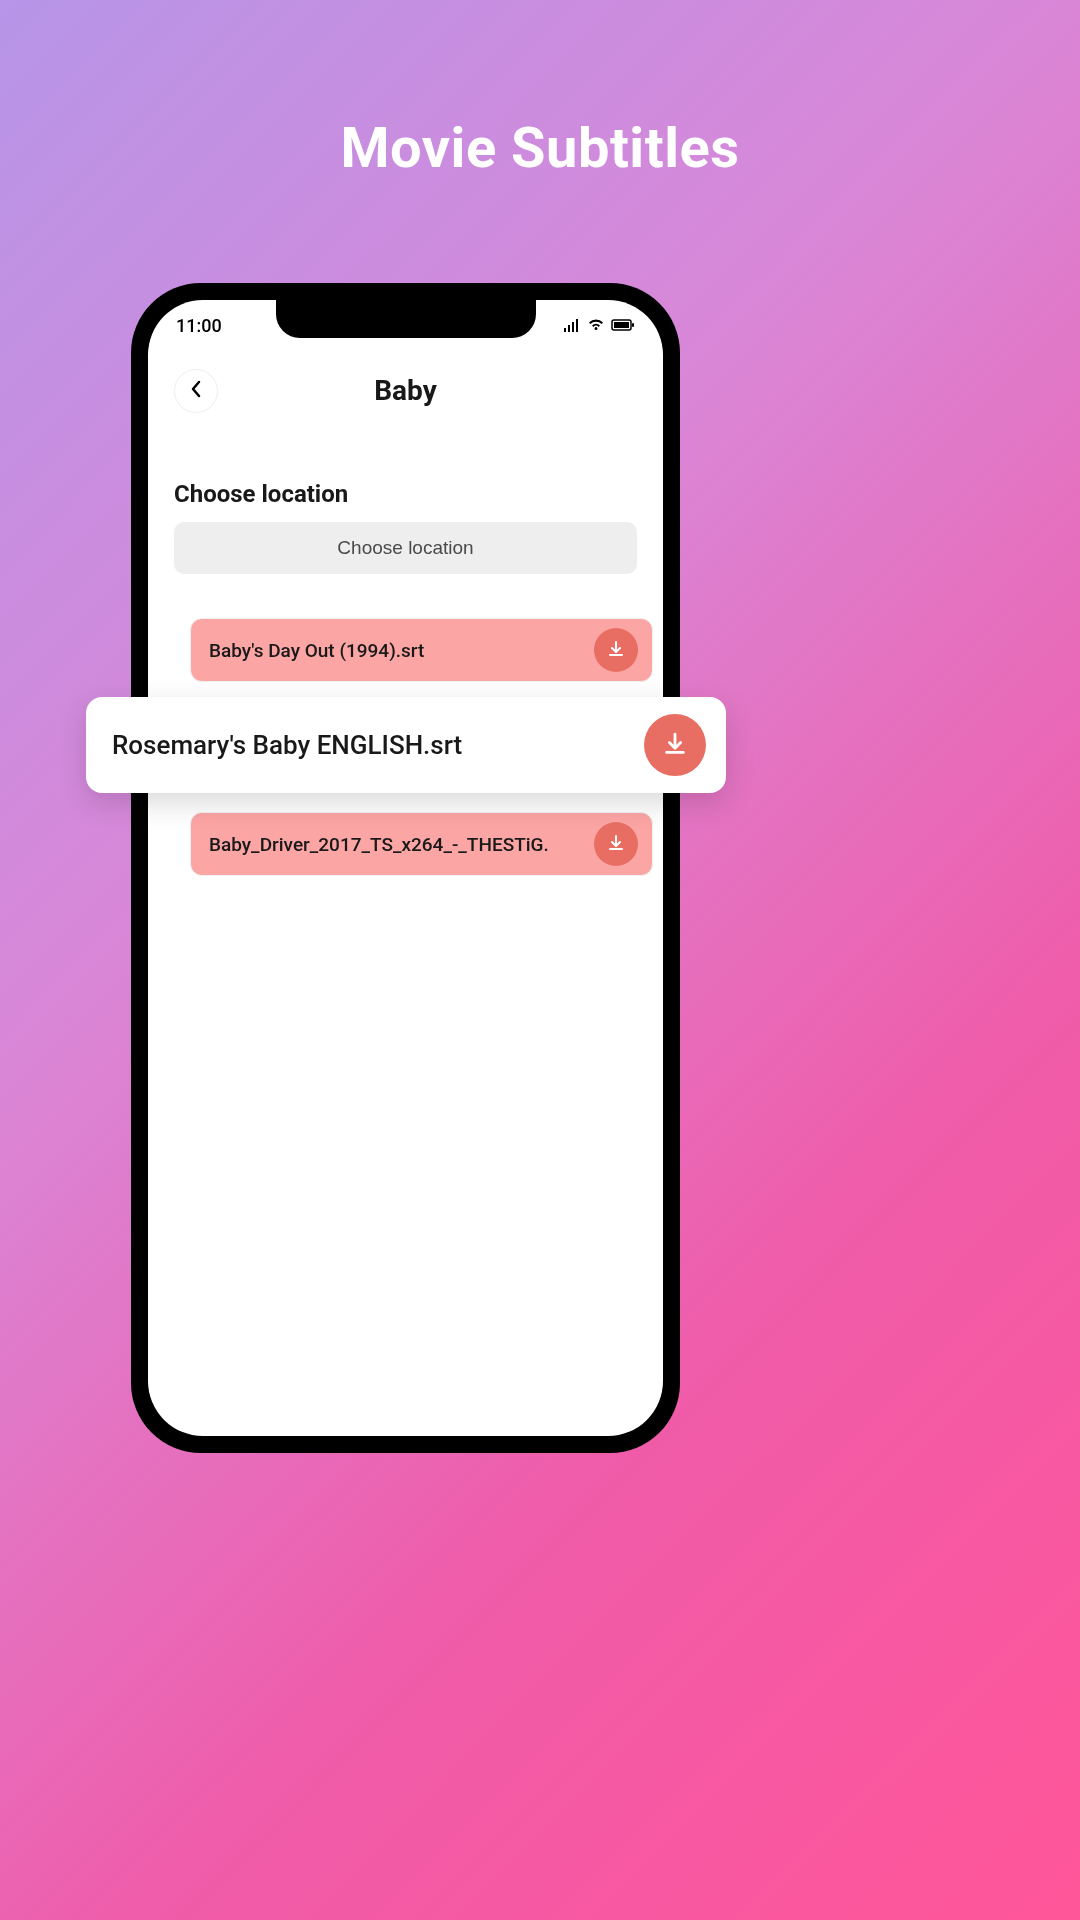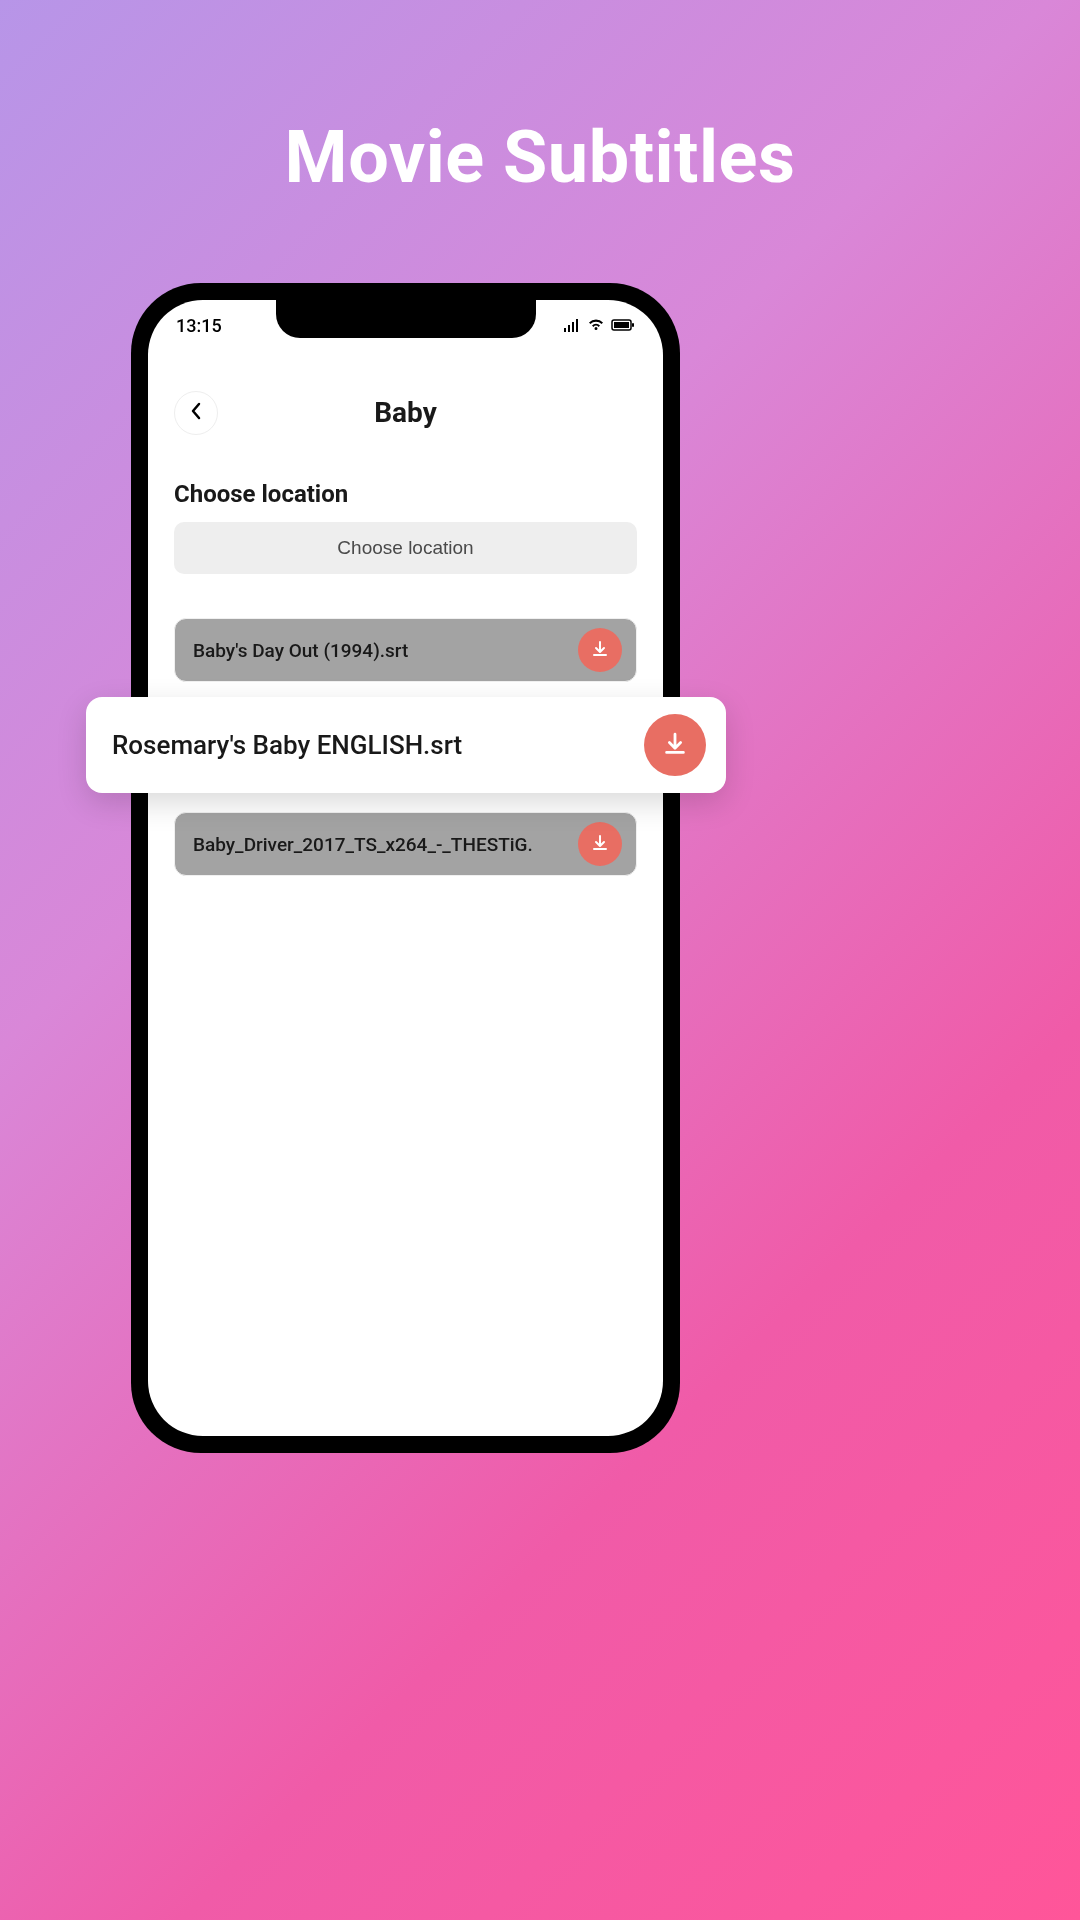--- a/index.html
+++ b/index.html
@@ -11,21 +11,21 @@
   position: relative;
   overflow: hidden;
 }
 .page-title {
   position: absolute;
   top: 115px;
   left: 0;
   width: 100%;
   text-align: center;
   color: #fff;
-  font-size: 72px;
+  font-size: 56px;
   font-weight: 700;
   letter-spacing: 0.5px;
 }
 .phone-frame {
   position: absolute;
   top: 283px;
   left: 131px;
   width: 549px;
   height: 1170px;
   background: #000;
@@ -61,21 +61,21 @@
   justify-content: space-between;
   align-items: center;
   padding: 0 28px;
   font-size: 18px;
   font-weight: 500;
   color: #000;
 }
 .status-icons { display: flex; gap: 6px; align-items: center; }
 .app-header {
   position: absolute;
-  top: 96px;
+  top: 74px;
   left: 0;
   width: 100%;
   display: flex;
   align-items: center;
   justify-content: center;
   padding: 0 26px;
 }
 .back-btn {
   position: absolute;
   left: 26px;
@@ -120,28 +120,29 @@
 }
 .list {
   position: absolute;
   top: 318px;
   left: 26px;
   width: 463px;
 }
 .list-item {
   width: 100%;
   height: 64px;
-  background: #a3a3a3;
+  background: #fca5a5;
   border: 1px solid #f0f0f0;
   border-radius: 12px;
   margin-bottom: 17px;
   display: flex;
   align-items: center;
   justify-content: space-between;
   padding: 0 14px 0 18px;
+  margin-left: 16px;
 }
 .list-item-label {
   font-size: 19px;
   font-weight: 500;
   color: #191919;
   white-space: nowrap;
   overflow: hidden;
   text-overflow: ellipsis;
   max-width: 380px;
 }
@@ -194,21 +195,21 @@
 </head>
 <body>
 
 <div class="page-title">Movie Subtitles</div>
 
 <div class="phone-frame">
   <div class="phone-screen">
     <div class="notch"></div>
 
     <div class="status-bar">
-      <span>13:15</span>
+      <span>11:00</span>
       <div class="status-icons">
         <span>
           <svg width="18" height="14" viewBox="0 0 18 14">
               <path fill="#000" d="M1 10h2v4H1zM5 7h2v7H5zM9 4h2v10H9zM13 1h2v13h-2z"></path>
             </svg>
         </span>
         <span>
           <svg width="18" height="14" viewBox="0 0 18 14">
               <path fill="#000" d="M9 12a1.5 1.5 0 100-3 1.5 1.5 0 000 3zM5 7.5a5.6 5.6 0 018 0l-1.4 1.4a3.6 3.6 0 00-5.2 0L5 7.5zM2 4.5a9.8 9.8 0 0114 0L14.6 6a7.8 7.8 0 00-11.2 0L2 4.5z"></path>
             </svg>

